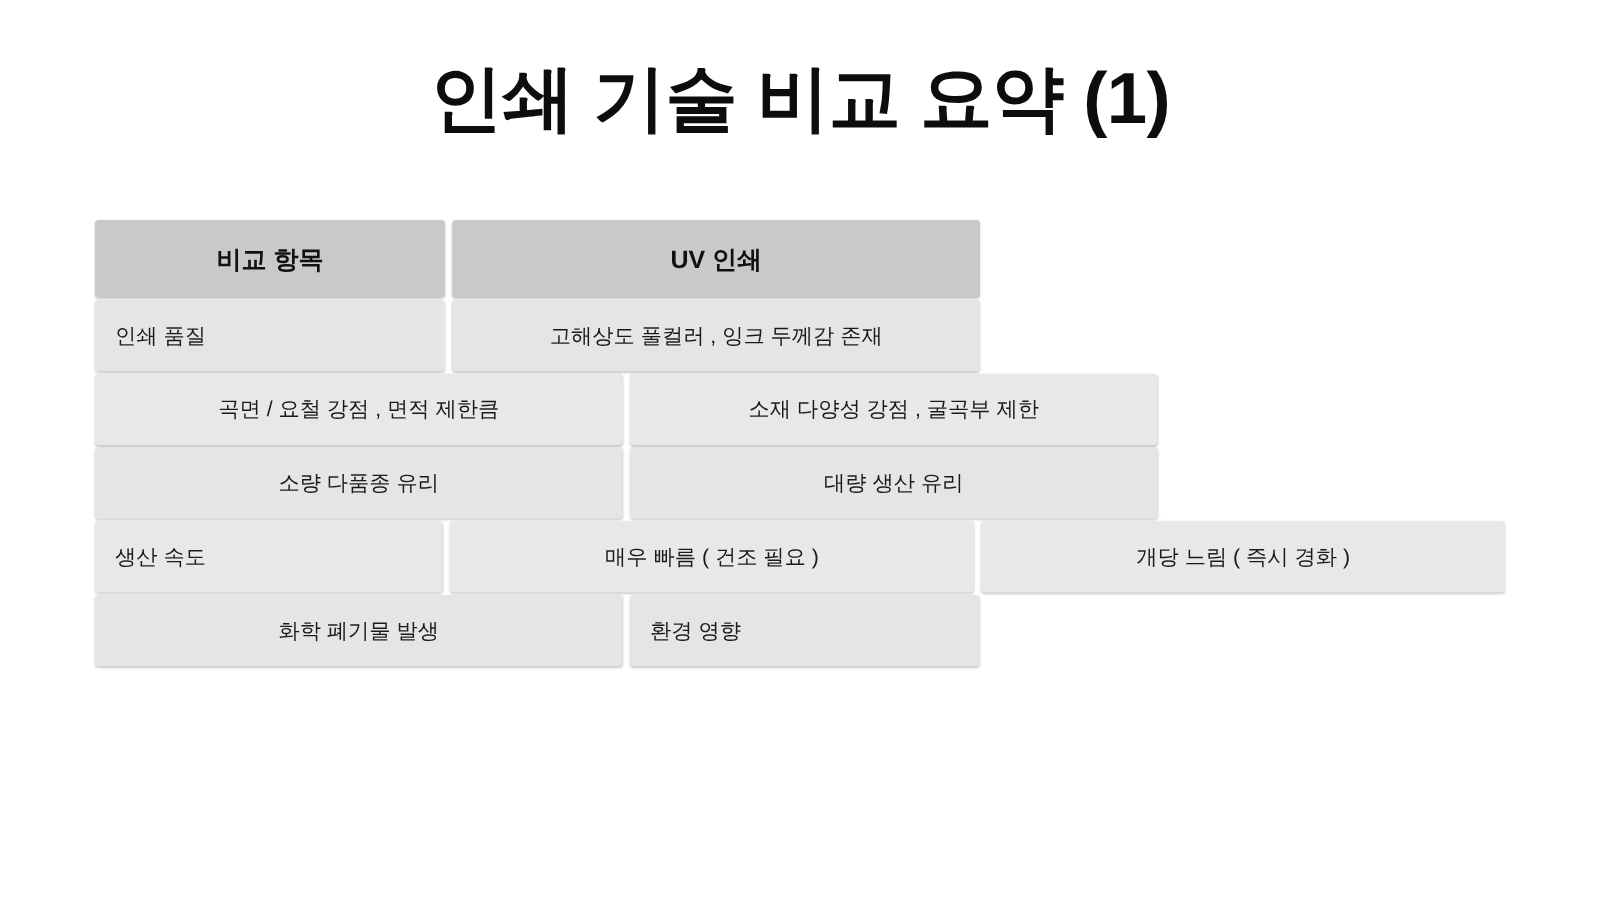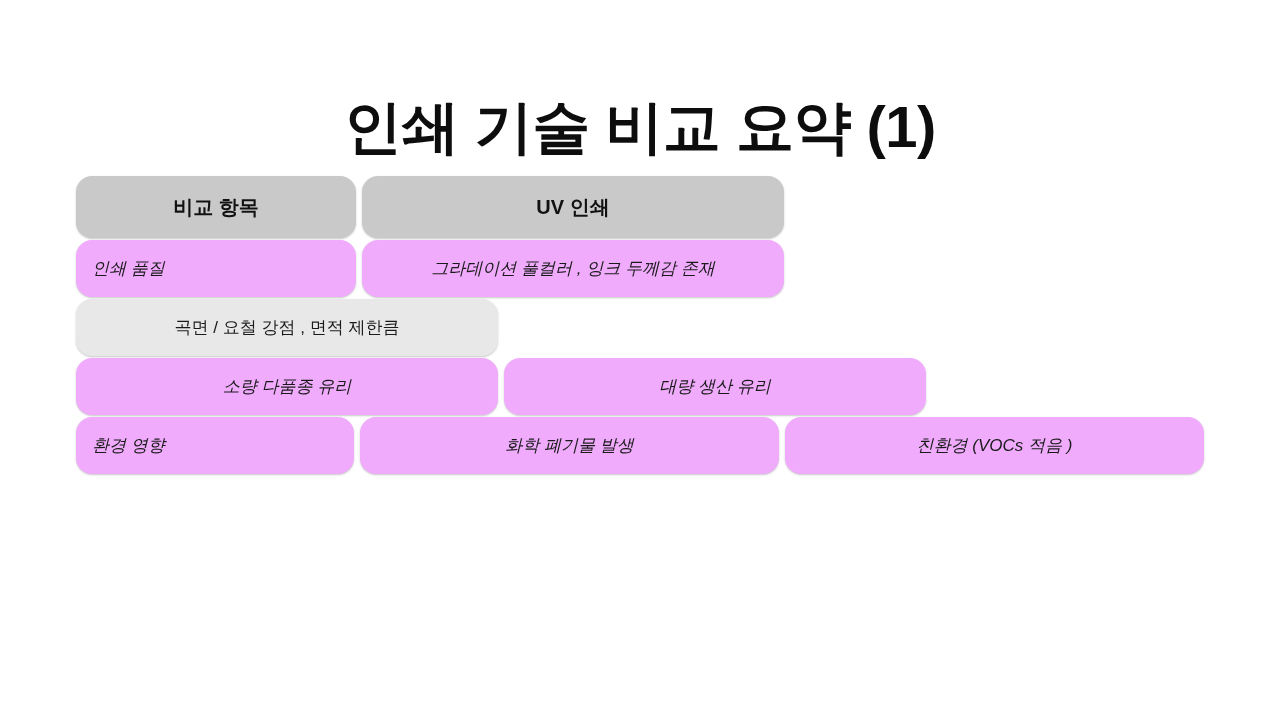--- a/index.html
+++ b/index.html
@@ -24,36 +24,35 @@
     top: 46px;
     left: 0;
     width: 1280px;
     text-align: center;
     font-size: 58px;
     font-weight: bold;
     color: #0d0d0d;
     letter-spacing: -0.5px;
     line-height: 1.15;
     white-space: nowrap;
-    margin-top: 48px;
   }
   .table-wrap {
     position: absolute;
     left: 76px;
     top: 176px;
     width: 1128px;
   }
   .trow {
     display: flex;
     gap: 6px;
     margin-bottom: 2px;
   }
   .cell {
     box-sizing: border-box;
-    border-radius: 16px;
+    border-radius: 3px;
     box-shadow: 0 1px 2px rgba(0,0,0,0.22);
     display: flex;
     align-items: center;
     font-size: 17px;
     color: #1a1a1a;
   }
   .col-0 { width: 280px; }
   .col-1 { width: 422px; }
   .col-2 { width: 422px; }
 
@@ -69,52 +68,57 @@
     height: 57px;
   }
   .body-row .cell.col-0 {
     justify-content: flex-start;
     padding-left: 16px;
   }
   .body-row .cell.col-1,
   .body-row .cell.col-2 {
     justify-content: center;
   }
-  .row-light .cell { background: #f0abfc; font-style: italic; }
+  .row-light .cell { background: #e5e5e5; }
   .row-dark .cell { background: #e8e8e8; }
 </style>
 </head>
 <body>
 
 <div class="slide">
 
   <div class="slide-title">인쇄 기술 비교 요약  (1)</div>
 
   <div class="table-wrap">
 
     <div class="trow header-row">
       <div class="cell col-0">비교 항목</div>
       <div class="cell col-2">UV  인쇄</div>
     </div>
 
     <div class="trow body-row row-light">
       <div class="cell col-0">인쇄 품질</div>
-      <div class="cell col-2">그라데이션 풀컬러 ,  잉크 두께감 존재</div>
+      <div class="cell col-2">고해상도 풀컬러 ,  잉크 두께감 존재</div>
     </div>
 
     <div class="trow body-row row-dark">
       <div class="cell col-1">곡면 / 요철 강점 ,  면적 제한큼</div>
+      <div class="cell col-2">소재 다양성 강점 ,  굴곡부 제한</div>
     </div>
 
     <div class="trow body-row row-light">
       <div class="cell col-2">소량 다품종 유리</div>
       <div class="cell col-1">대량 생산 유리</div>
     </div>
 
+    <div class="trow body-row row-dark">
+      <div class="cell col-0">생산 속도</div>
+      <div class="cell col-1">매우 빠름 ( 건조 필요 )</div>
+      <div class="cell col-2">개당 느림 ( 즉시 경화 )</div>
+    </div>
 
     <div class="trow body-row row-light">
+      <div class="cell col-1">화학 폐기물 발생</div>
       <div class="cell col-0">환경 영향</div>
-      <div class="cell col-1">화학 폐기물 발생</div>
-      <div class="cell col-2">친환경 (VOCs  적음 )</div>
     </div>
 
   </div>
 </div>
 
 </body></html>

